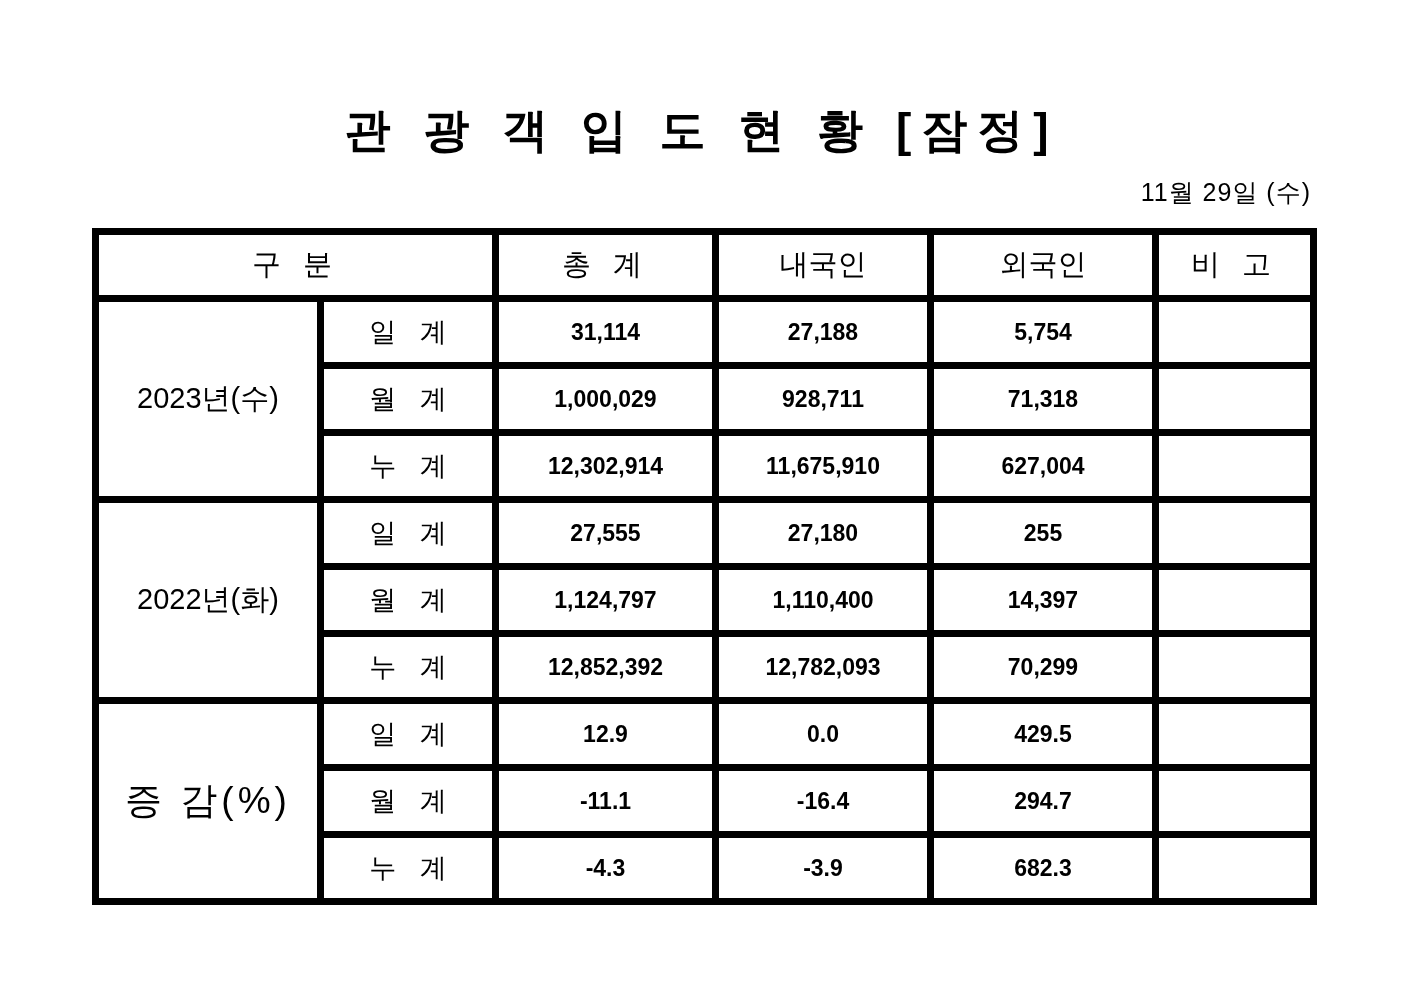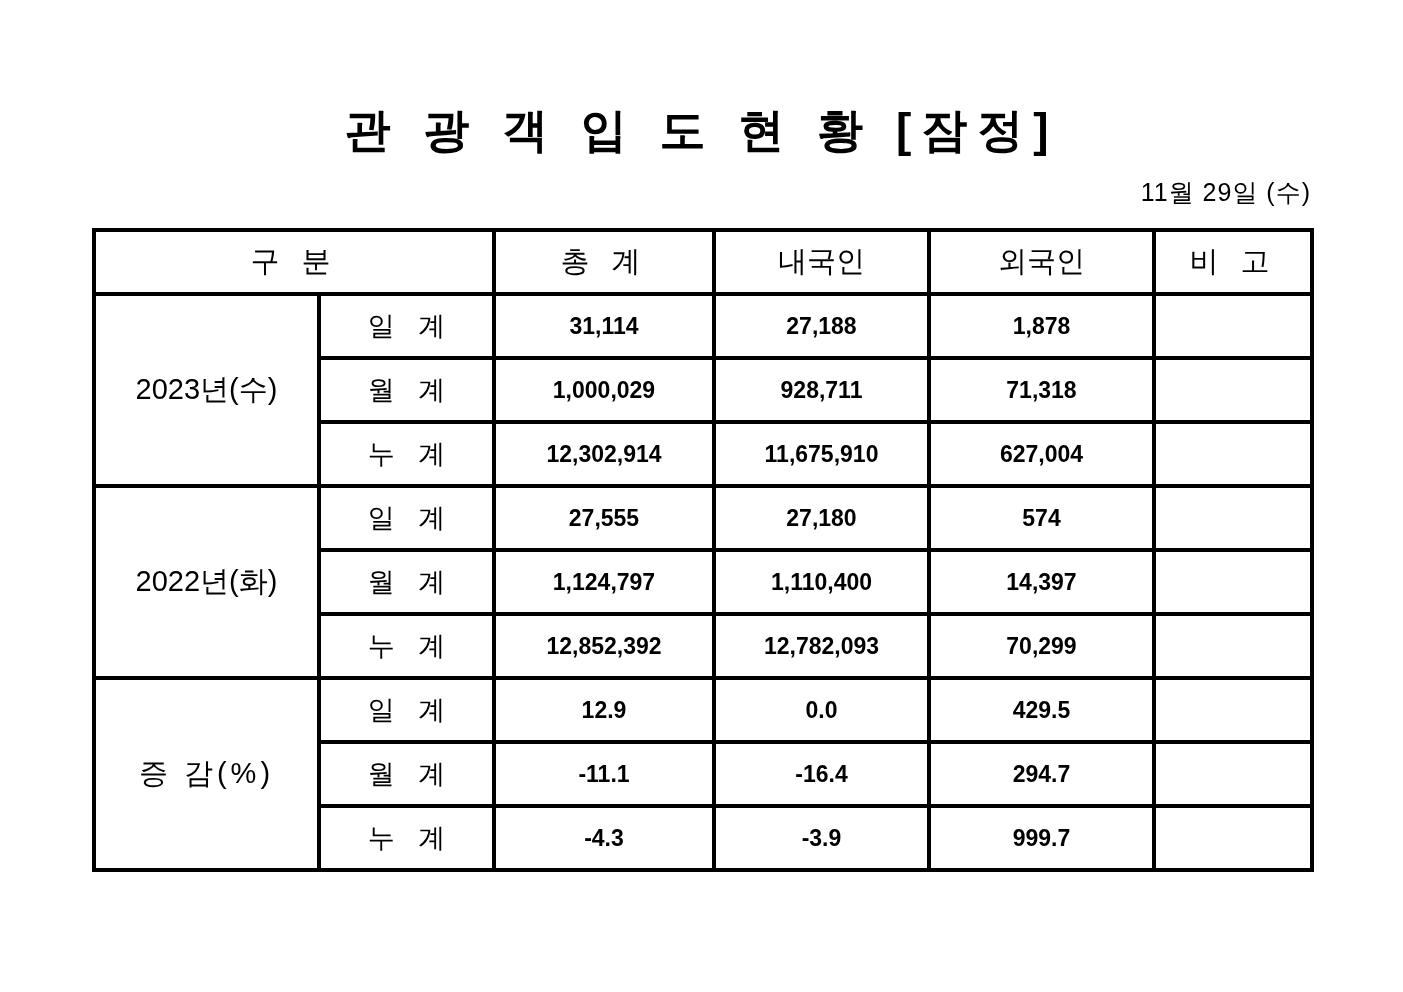--- a/index.html
+++ b/index.html
@@ -44,21 +44,21 @@
   }
   table.stat {
     position: absolute;
     left: 92px;
     top: 228px;
     width: 1218px;
     border-collapse: collapse;
     table-layout: fixed;
   }
   table.stat td {
-    border: 4px solid #000000;
+    border: 7px solid #000000;
     padding: 0;
     margin: 16px;
     text-align: center;
     vertical-align: middle;
     height: 60px;
   }
   .col-a { width: 225px; }
   .col-b { width: 175px; }
   .col-c { width: 220px; }
   .col-d { width: 215px; }
@@ -73,21 +73,21 @@
   .hdr-nospace {
     font-size: 29px;
     letter-spacing: 0px;
     height: 64px;
   }
   .rowgroup {
     font-size: 29px;
     letter-spacing: 0px;
   }
   .rowgroup-sp {
-    font-size: 29px;
+    font-size: 37px;
     letter-spacing: 4px;
     border-radius: 17px;
   }
   .sub {
     font-size: 27px;
     letter-spacing: 8px;
     text-indent: 8px;
   }
   .num {
     font-size: 23px;
@@ -121,21 +121,21 @@
         <td class="hdr-nospace">내국인</td>
         <td class="hdr-nospace">외국인</td>
         <td class="hdr">비  고</td>
       </tr>
 
       <tr>
         <td class="rowgroup" rowspan="3">2023년(수)</td>
         <td class="sub">일 계</td>
         <td class="num">31,114</td>
         <td class="num">27,188</td>
-        <td class="num">1,878</td>
+        <td class="num">5,754</td>
         <td class="blank"></td>
       </tr>
       <tr>
         <td class="sub">월 계</td>
         <td class="num">1,000,029</td>
         <td class="num">928,711</td>
         <td class="num">71,318</td>
         <td class="blank"></td>
       </tr>
       <tr>
@@ -144,21 +144,21 @@
         <td class="num">11,675,910</td>
         <td class="num">627,004</td>
         <td class="blank"></td>
       </tr>
 
       <tr class="thick-top">
         <td class="rowgroup" rowspan="3">2022년(화)</td>
         <td class="sub">일 계</td>
         <td class="num">27,555</td>
         <td class="num">27,180</td>
-        <td class="num">574</td>
+        <td class="num">255</td>
         <td class="blank"></td>
       </tr>
       <tr>
         <td class="sub">월 계</td>
         <td class="num">1,124,797</td>
         <td class="num">1,110,400</td>
         <td class="num">14,397</td>
         <td class="blank"></td>
       </tr>
       <tr>
@@ -181,19 +181,19 @@
         <td class="sub">월 계</td>
         <td class="num">-11.1</td>
         <td class="num">-16.4</td>
         <td class="num">294.7</td>
         <td class="blank"></td>
       </tr>
       <tr>
         <td class="sub">누 계</td>
         <td class="num">-4.3</td>
         <td class="num">-3.9</td>
-        <td class="num">999.7</td>
+        <td class="num">682.3</td>
         <td class="blank"></td>
       </tr>
     </tbody>
   </table>
 
 </div>
 
 </body></html>

